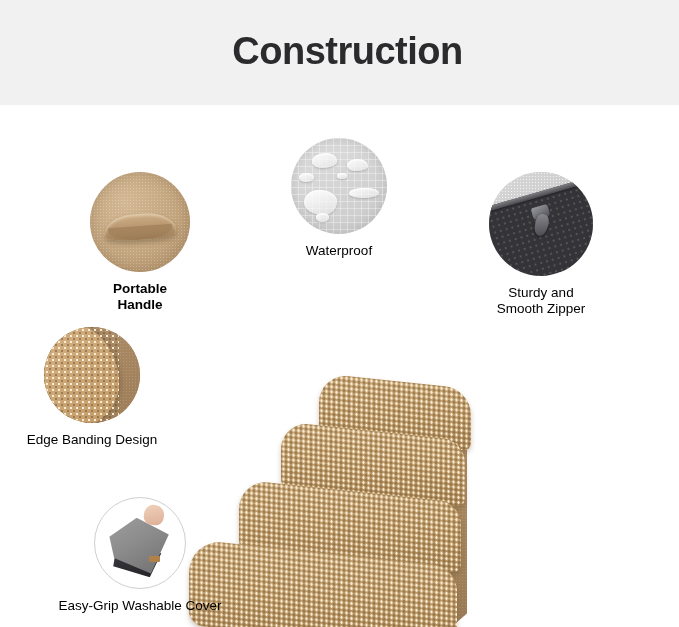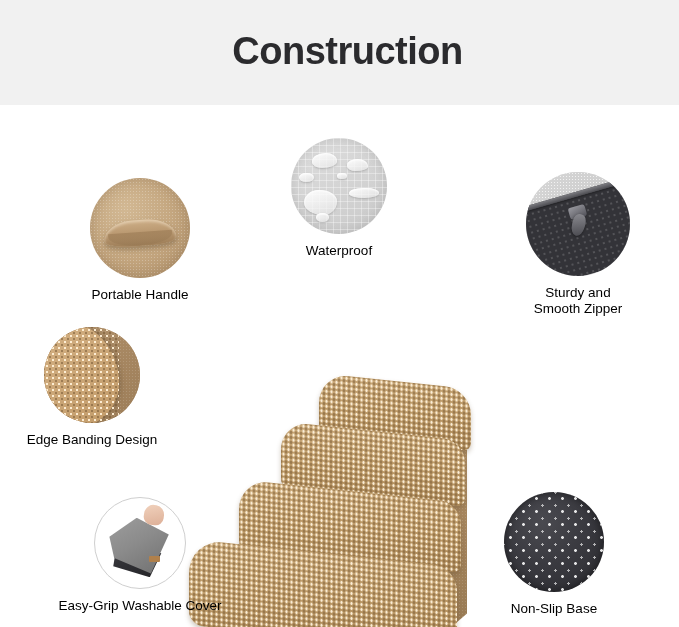--- a/index.html
+++ b/index.html
@@ -388,41 +388,41 @@
 
   <div id="product">
     <div class="side-panel"></div>
     <div class="step weave s1"></div>
     <div class="step weave s2"></div>
     <div class="step weave s3"></div>
     <div class="step weave s4"></div>
 
   </div>
 
-  <div class="feature" style="left:90px; top:73px; width:100px;">
+  <div class="feature" style="left:90px; top:67px; width:100px;font-weight:bold;">
     <div class="feature-circle circ-handle">
       <div class="handle-strap"></div>
     </div>
     <div class="feature-label">Portable Handle</div>
   </div>
 
   <div class="feature" style="left:291px; top:33px; width:96px;">
     <div class="feature-circle circ-water">
       <div class="droplet d1"></div>
       <div class="droplet d2"></div>
       <div class="droplet d3"></div>
       <div class="droplet d4"></div>
       <div class="droplet d5"></div>
       <div class="droplet d6"></div>
       <div class="droplet d7"></div>
     </div>
     <div class="feature-label">Waterproof</div>
   </div>
 
-  <div class="feature" style="left:489px; top:67px; width:104px;margin-left:37px;">
+  <div class="feature" style="left:489px; top:67px; width:104px;">
     <div class="feature-circle circ-zip">
       <div class="zip-top"></div>
       <div class="zip-bottom"></div>
       <div class="zip-line"></div>
       <div class="zip-slider"></div>
       <div class="zip-pull"></div>
     </div>
     <div class="feature-label">Sturdy and
 Smooth Zipper</div>
   </div>
@@ -439,18 +439,14 @@
   <div class="feature" style="left:94px; top:392px; width:92px;">
     <div class="feature-circle circ-cover">
       <div class="cover-dark"></div>
       <div class="cover-cloth"></div>
       <div class="cover-tag"></div>
       <div class="cover-hand"></div>
     </div>
     <div class="feature-label" style="width:200px; margin-left:-54px;text-align:center;">Easy-Grip Washable Cover</div>
   </div>
 
-  <div class="feature" style="left:504px; top:387px; width:100px;">
-    <div class="feature-circle circ-nonslip"></div>
-    <div class="feature-label" style="width:150px; margin-left:-25px;">Non-Slip Base</div>
-  </div>
 
 </div>
 
 </body></html>

